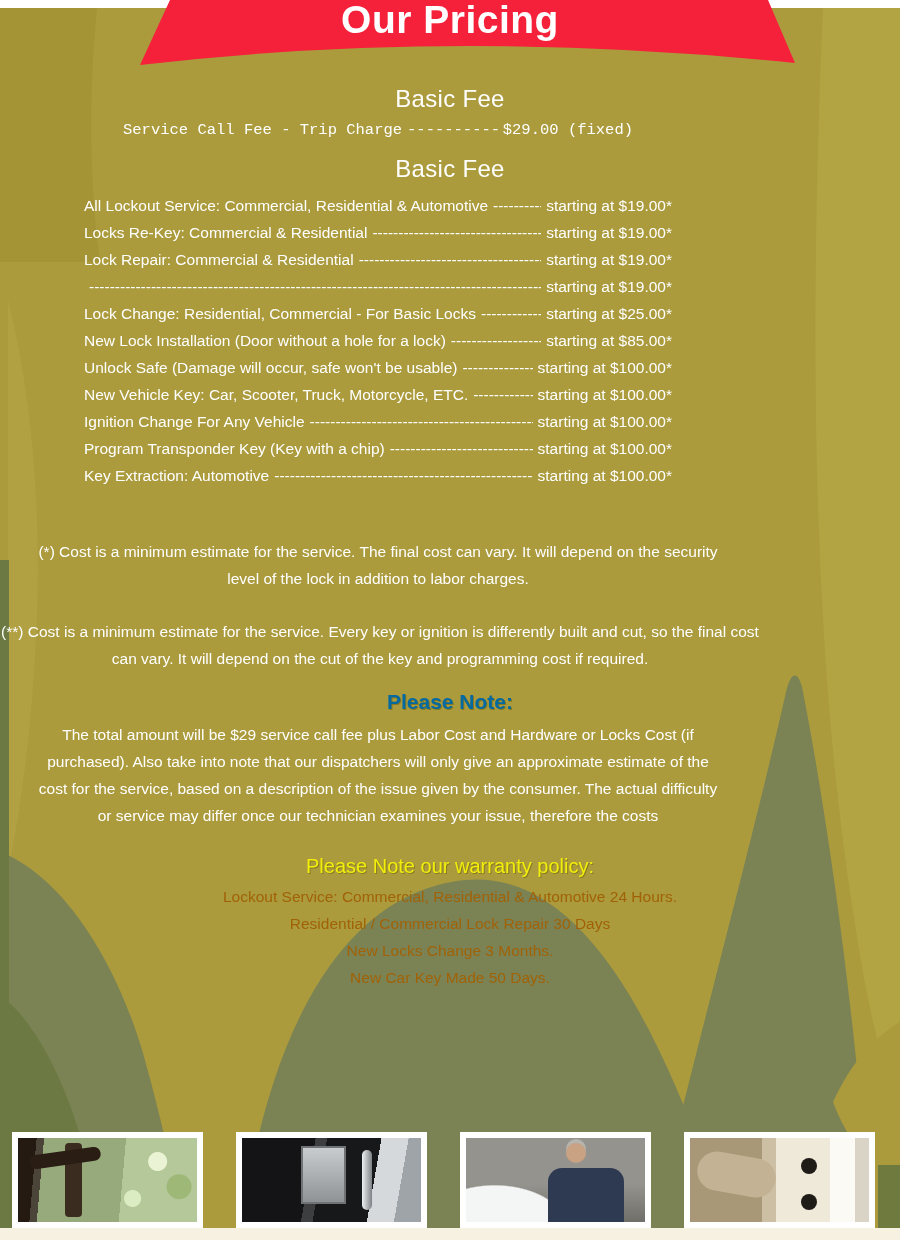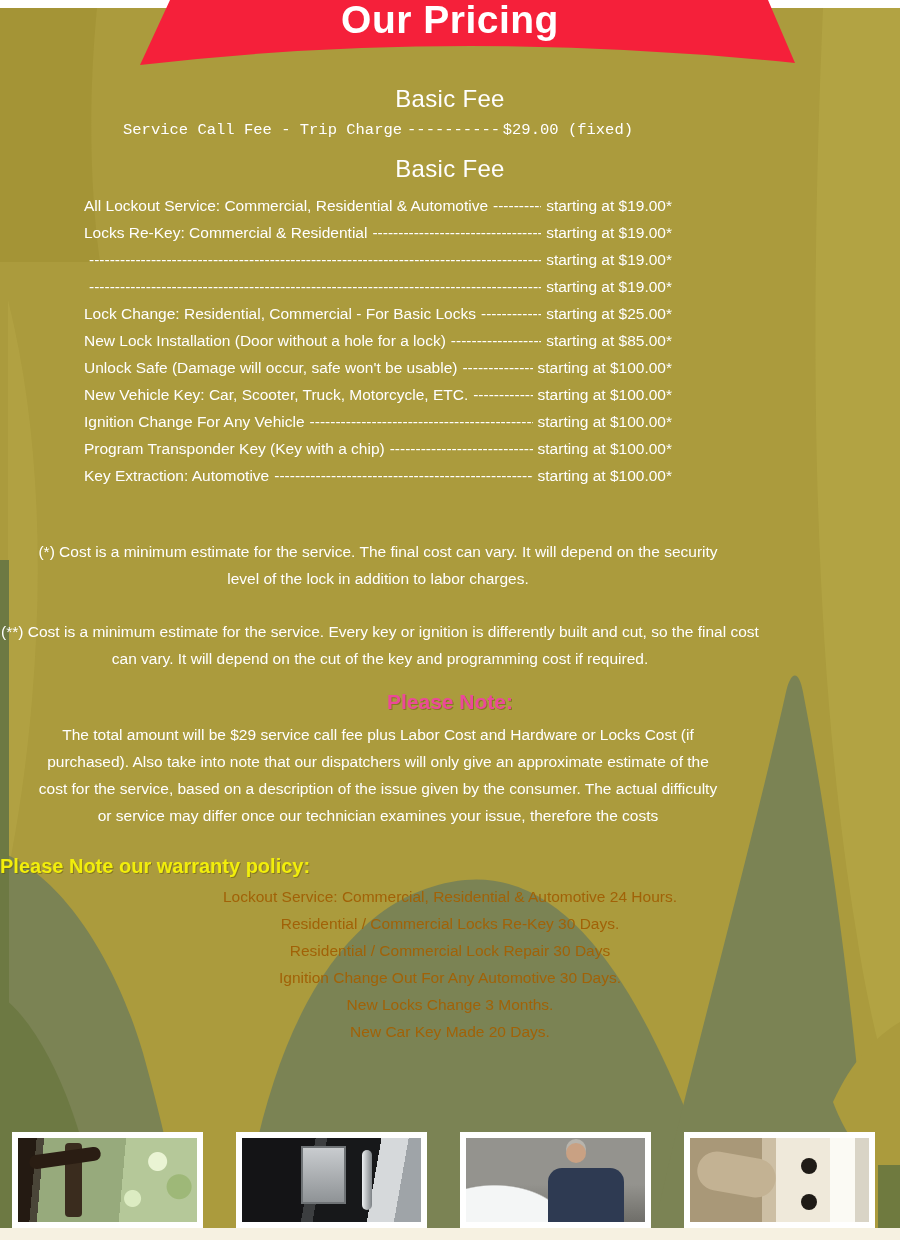--- a/index.html
+++ b/index.html
@@ -24,25 +24,25 @@
            font-size:15.5px;line-height:27px;}
   .svc-row .lbl,.svc-row .price{flex:0 0 auto;}
   .svc-row .dashes{flex:1 1 auto;overflow:hidden;margin:0 5px;color:#ffffff;}
 
   .para{position:absolute;left:0;right:0;margin:auto;text-align:center;color:#ffffff;
         font-size:15.5px;line-height:27px;}
   .disc1{top:538px;width:680px;}
   .disc2{top:618px;width:760px;}
 
   .note-h{position:absolute;top:690px;left:0;width:900px;text-align:center;font-size:21px;
-          font-weight:bold;color:#ec4899;text-shadow:1px 1px 0 rgba(92,82,0,.45);}
+          font-weight:bold;color:#0369a1;text-shadow:1px 1px 0 rgba(92,82,0,.45);}
   .note-body{top:721px;width:690px;}
 
-  .warranty-h{position:absolute;top:855px;left:0;width:900px;text-align:left;font-size:20px;
-          font-weight:bold;color:#f2ee0b;text-shadow:1px 1px 0 rgba(92,82,0,.45);}
+  .warranty-h{position:absolute;top:855px;left:0;width:900px;text-align:center;font-size:20px;
+          font-weight:normal;color:#f2ee0b;text-shadow:1px 1px 0 rgba(92,82,0,.45);}
   .warranty-list{position:absolute;top:883px;left:0;width:900px;text-align:center;color:#a16207;
           font-size:15.5px;line-height:27px;}
 
   .photos{position:absolute;top:1132px;left:12px;width:876px;display:flex;gap:33px;}
   .photo{position:relative;box-sizing:border-box;width:191px;height:96px;border:6px solid #ffffff;
          overflow:hidden;flex:0 0 auto;}
   .photo::before,.photo::after{content:"";position:absolute;}
 
   .ph1{background:
       radial-gradient(circle at 78% 28%, #eaf4d4 0 9px, rgba(0,0,0,0) 10px),
@@ -119,20 +119,21 @@
           <span class="lbl">All Lockout Service: Commercial, Residential &amp; Automotive</span>
           <span class="dashes">----------------------------------------------------------------------------------------------------------------------------------------------------------------</span>
           <span class="price">starting at $19.00*</span>
         </div>
         <div class="svc-row">
           <span class="lbl">Locks Re-Key: Commercial &amp; Residential</span>
           <span class="dashes">----------------------------------------------------------------------------------------------------------------------------------------------------------------</span>
           <span class="price">starting at $19.00*</span>
         </div>
         <div class="svc-row">
+          <span class="lbl">Lock Repair: Commercial &amp; Residential</span>
           <span class="dashes">----------------------------------------------------------------------------------------------------------------------------------------------------------------</span>
           <span class="price">starting at $19.00*</span>
         </div>
         <div class="svc-row">
           <span class="dashes">----------------------------------------------------------------------------------------------------------------------------------------------------------------</span>
           <span class="price">starting at $19.00*</span>
         </div>
         <div class="svc-row">
           <span class="lbl">Lock Change: Residential, Commercial - For Basic Locks</span>
           <span class="dashes">----------------------------------------------------------------------------------------------------------------------------------------------------------------</span>
@@ -175,25 +176,23 @@
     <div class="para disc1">(*) Cost is a minimum estimate for the service. The final cost can vary. It will depend on the security level of the lock in addition to labor charges.</div>
 
     <div class="note-h">Please Note:</div>
 
     <div class="para note-body">The total amount will be $29 service call fee plus Labor Cost and Hardware or Locks Cost (if purchased). Also take into note that our dispatchers will only give an approximate estimate of the cost for the service, based on a description of the issue given by the consumer. The actual difficulty or service may differ once our technician examines your issue, therefore the costs</div>
 
     <div class="warranty-h">Please Note our warranty policy:</div>
 
     <div class="warranty-list" id="warranty-lines">
         <div>Lockout Service: Commercial, Residential &amp; Automotive 24 Hours.</div>
-        <div>Residential / Commercial Locks Re-Key 30 Days.</div>
         <div>Residential / Commercial Lock Repair 30 Days</div>
-        <div>Ignition Change Out For Any Automotive 30 Days.</div>
         <div>New Locks Change 3 Months.</div>
-        <div>New Car Key Made 20 Days.</div>
+        <div>New Car Key Made 50 Days.</div>
       </div>
 
     <div class="photos">
       <div class="photo ph1"></div>
       <div class="photo ph2"></div>
       <div class="photo ph3"></div>
       <div class="photo ph4"></div>
     </div>
 
   </div>

